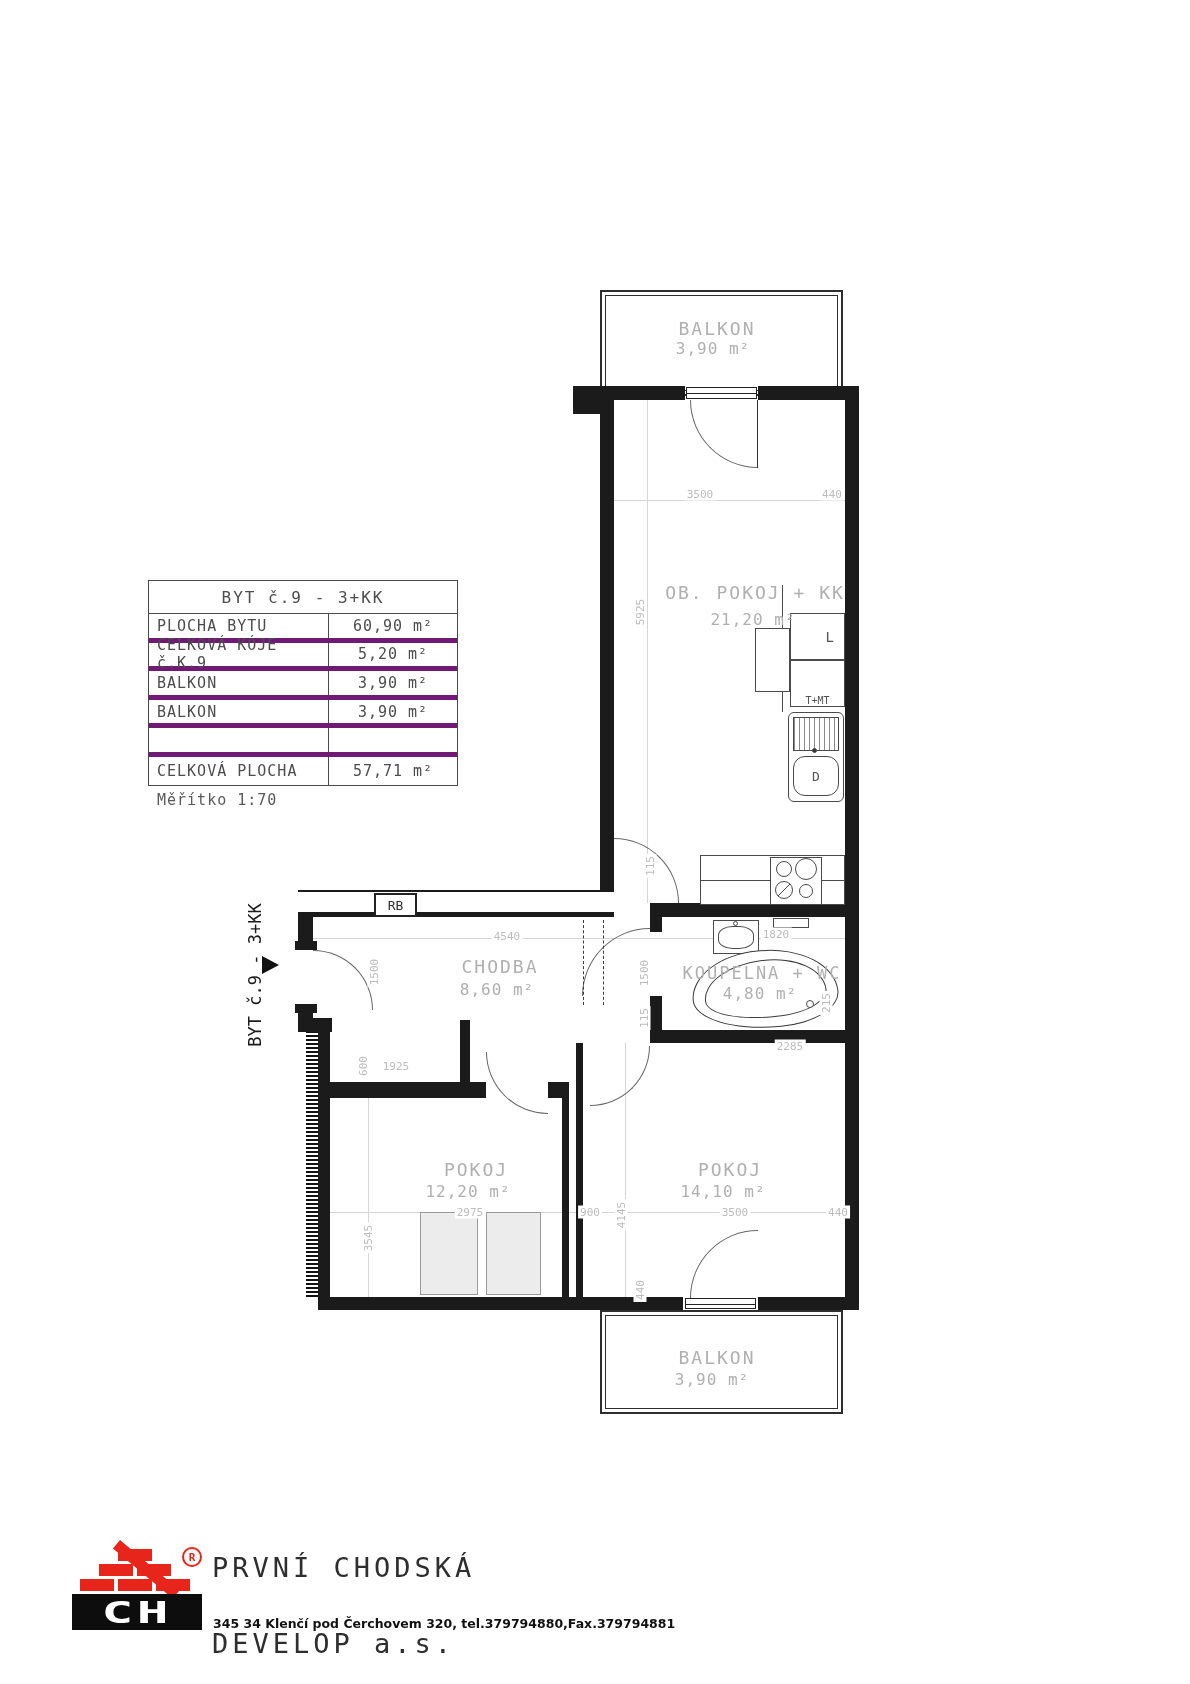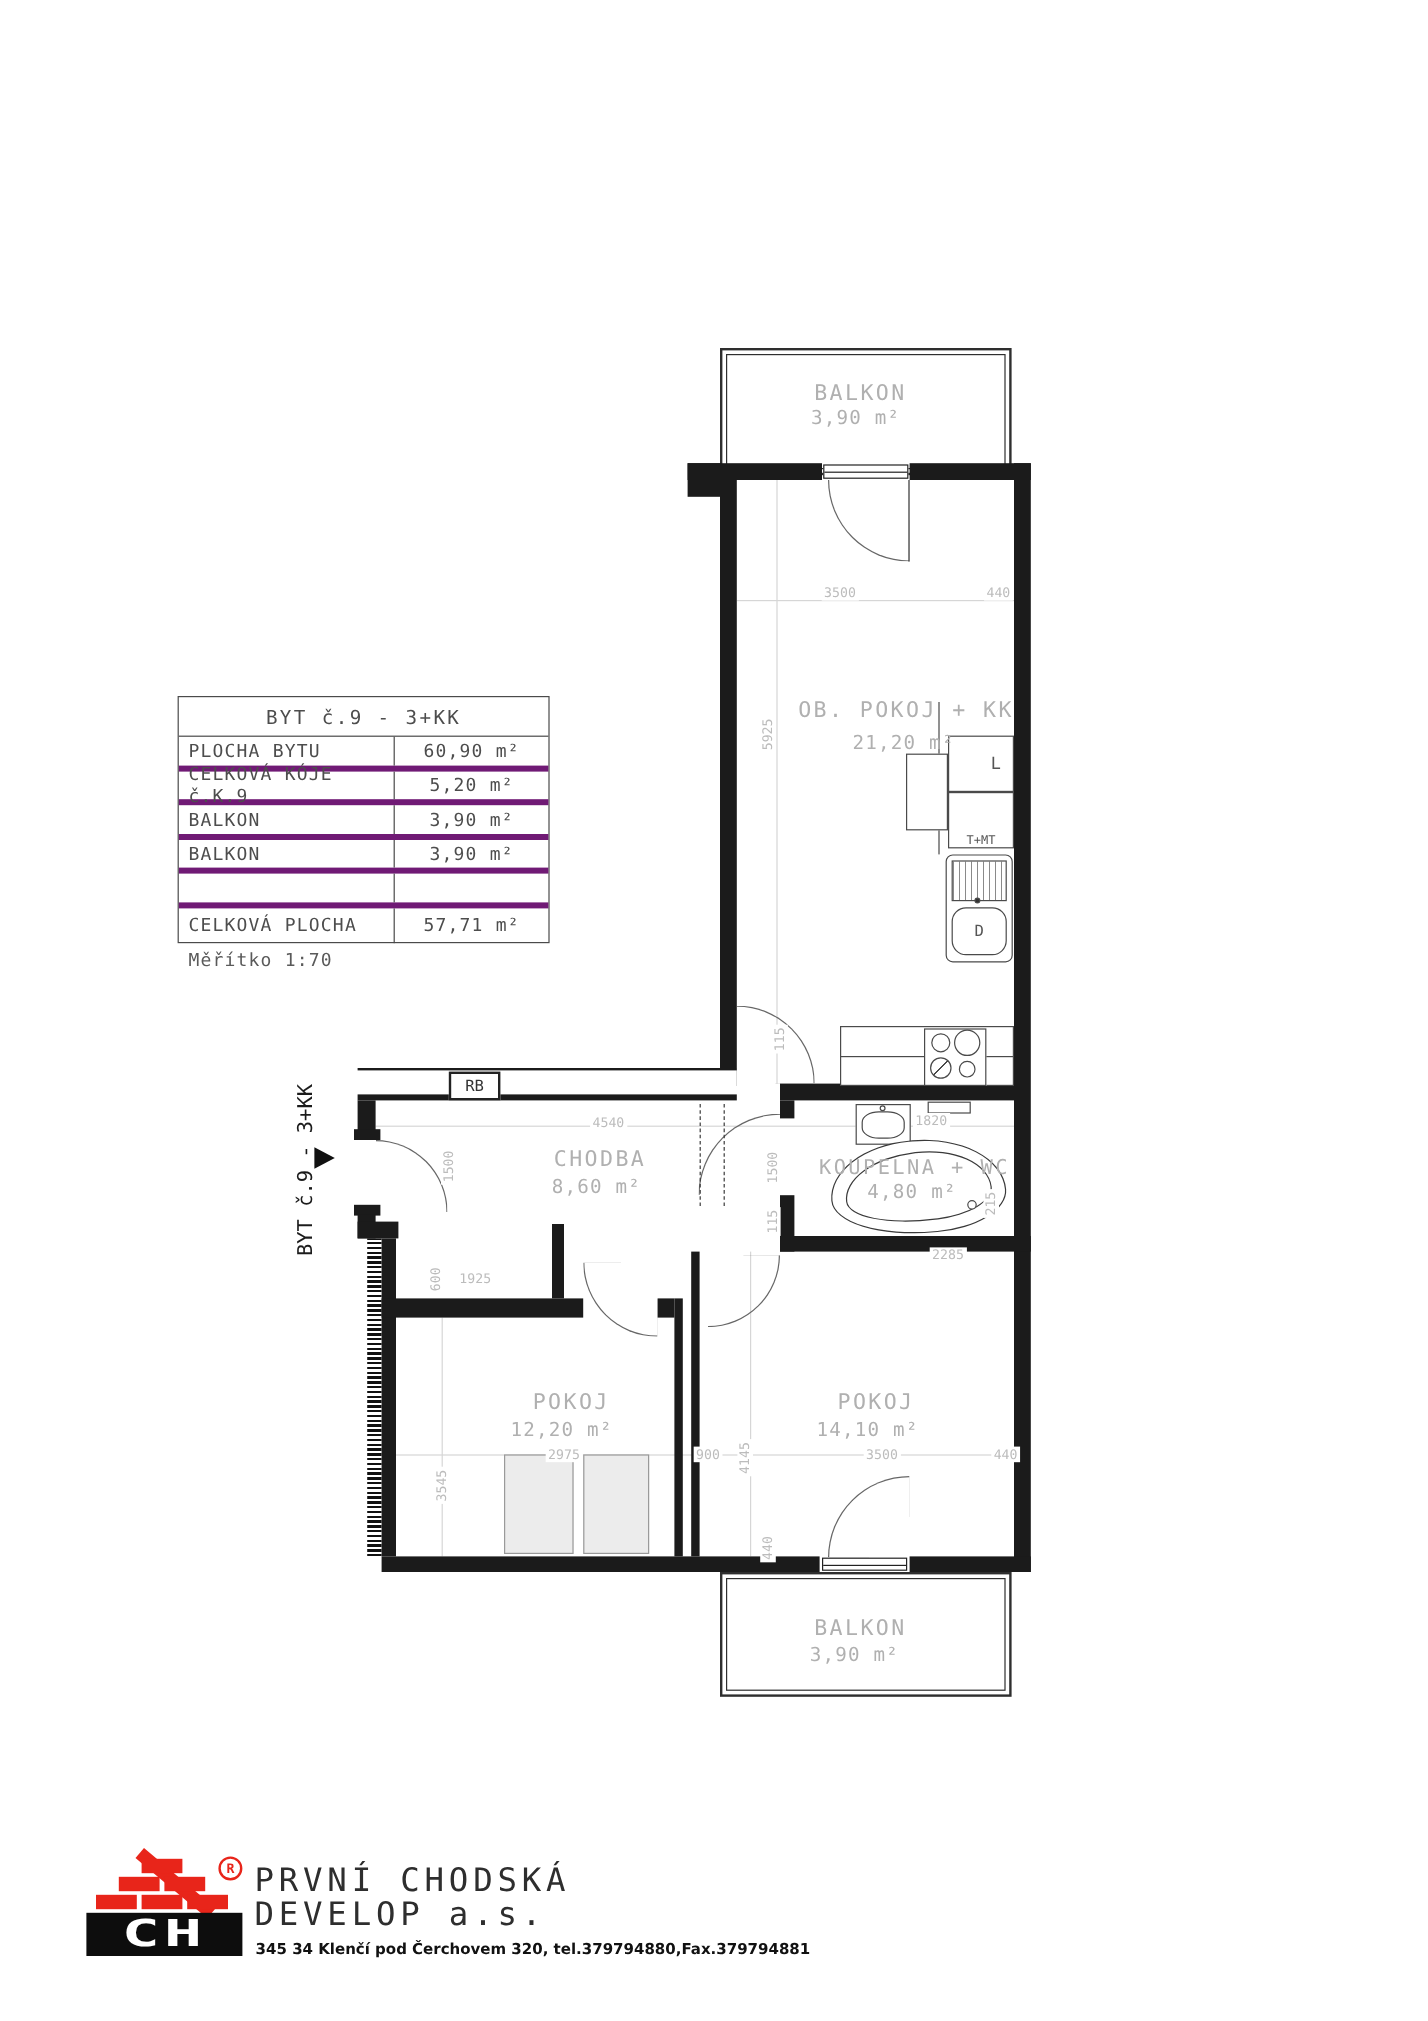--- a/index.html
+++ b/index.html
@@ -234,17 +234,17 @@
     <div class="brick" style="left:80px;top:1579px;width:34px;height:12px;"></div>
     <div class="brick" style="left:118px;top:1579px;width:34px;height:12px;"></div>
     <div class="brick" style="left:156px;top:1579px;width:34px;height:12px;"></div>
     <div class="logobase" style="left:72px;top:1594px;width:130px;height:36px;">
         <span>CH</span>
       </div>
     <div class="reg" style="left:182px;top:1547px;">
         <span>R</span>
       </div>
     <div class="cotext" style="left:212px;top:1552px;">PRVNÍ CHODSKÁ</div>
-    <div class="cotext" style="left:212px;top:1580px;">DEVELOP a.s.</div>
+    <div class="cotext" style="left:212px;top:1628px;">DEVELOP a.s.</div>
     <div class="addrtext" style="left:213px;top:1616px;">345 34 Klenčí pod Čerchovem 320,  tel.379794880,Fax.379794881</div>
   </div>
 
 </div>
 
 </body></html>

